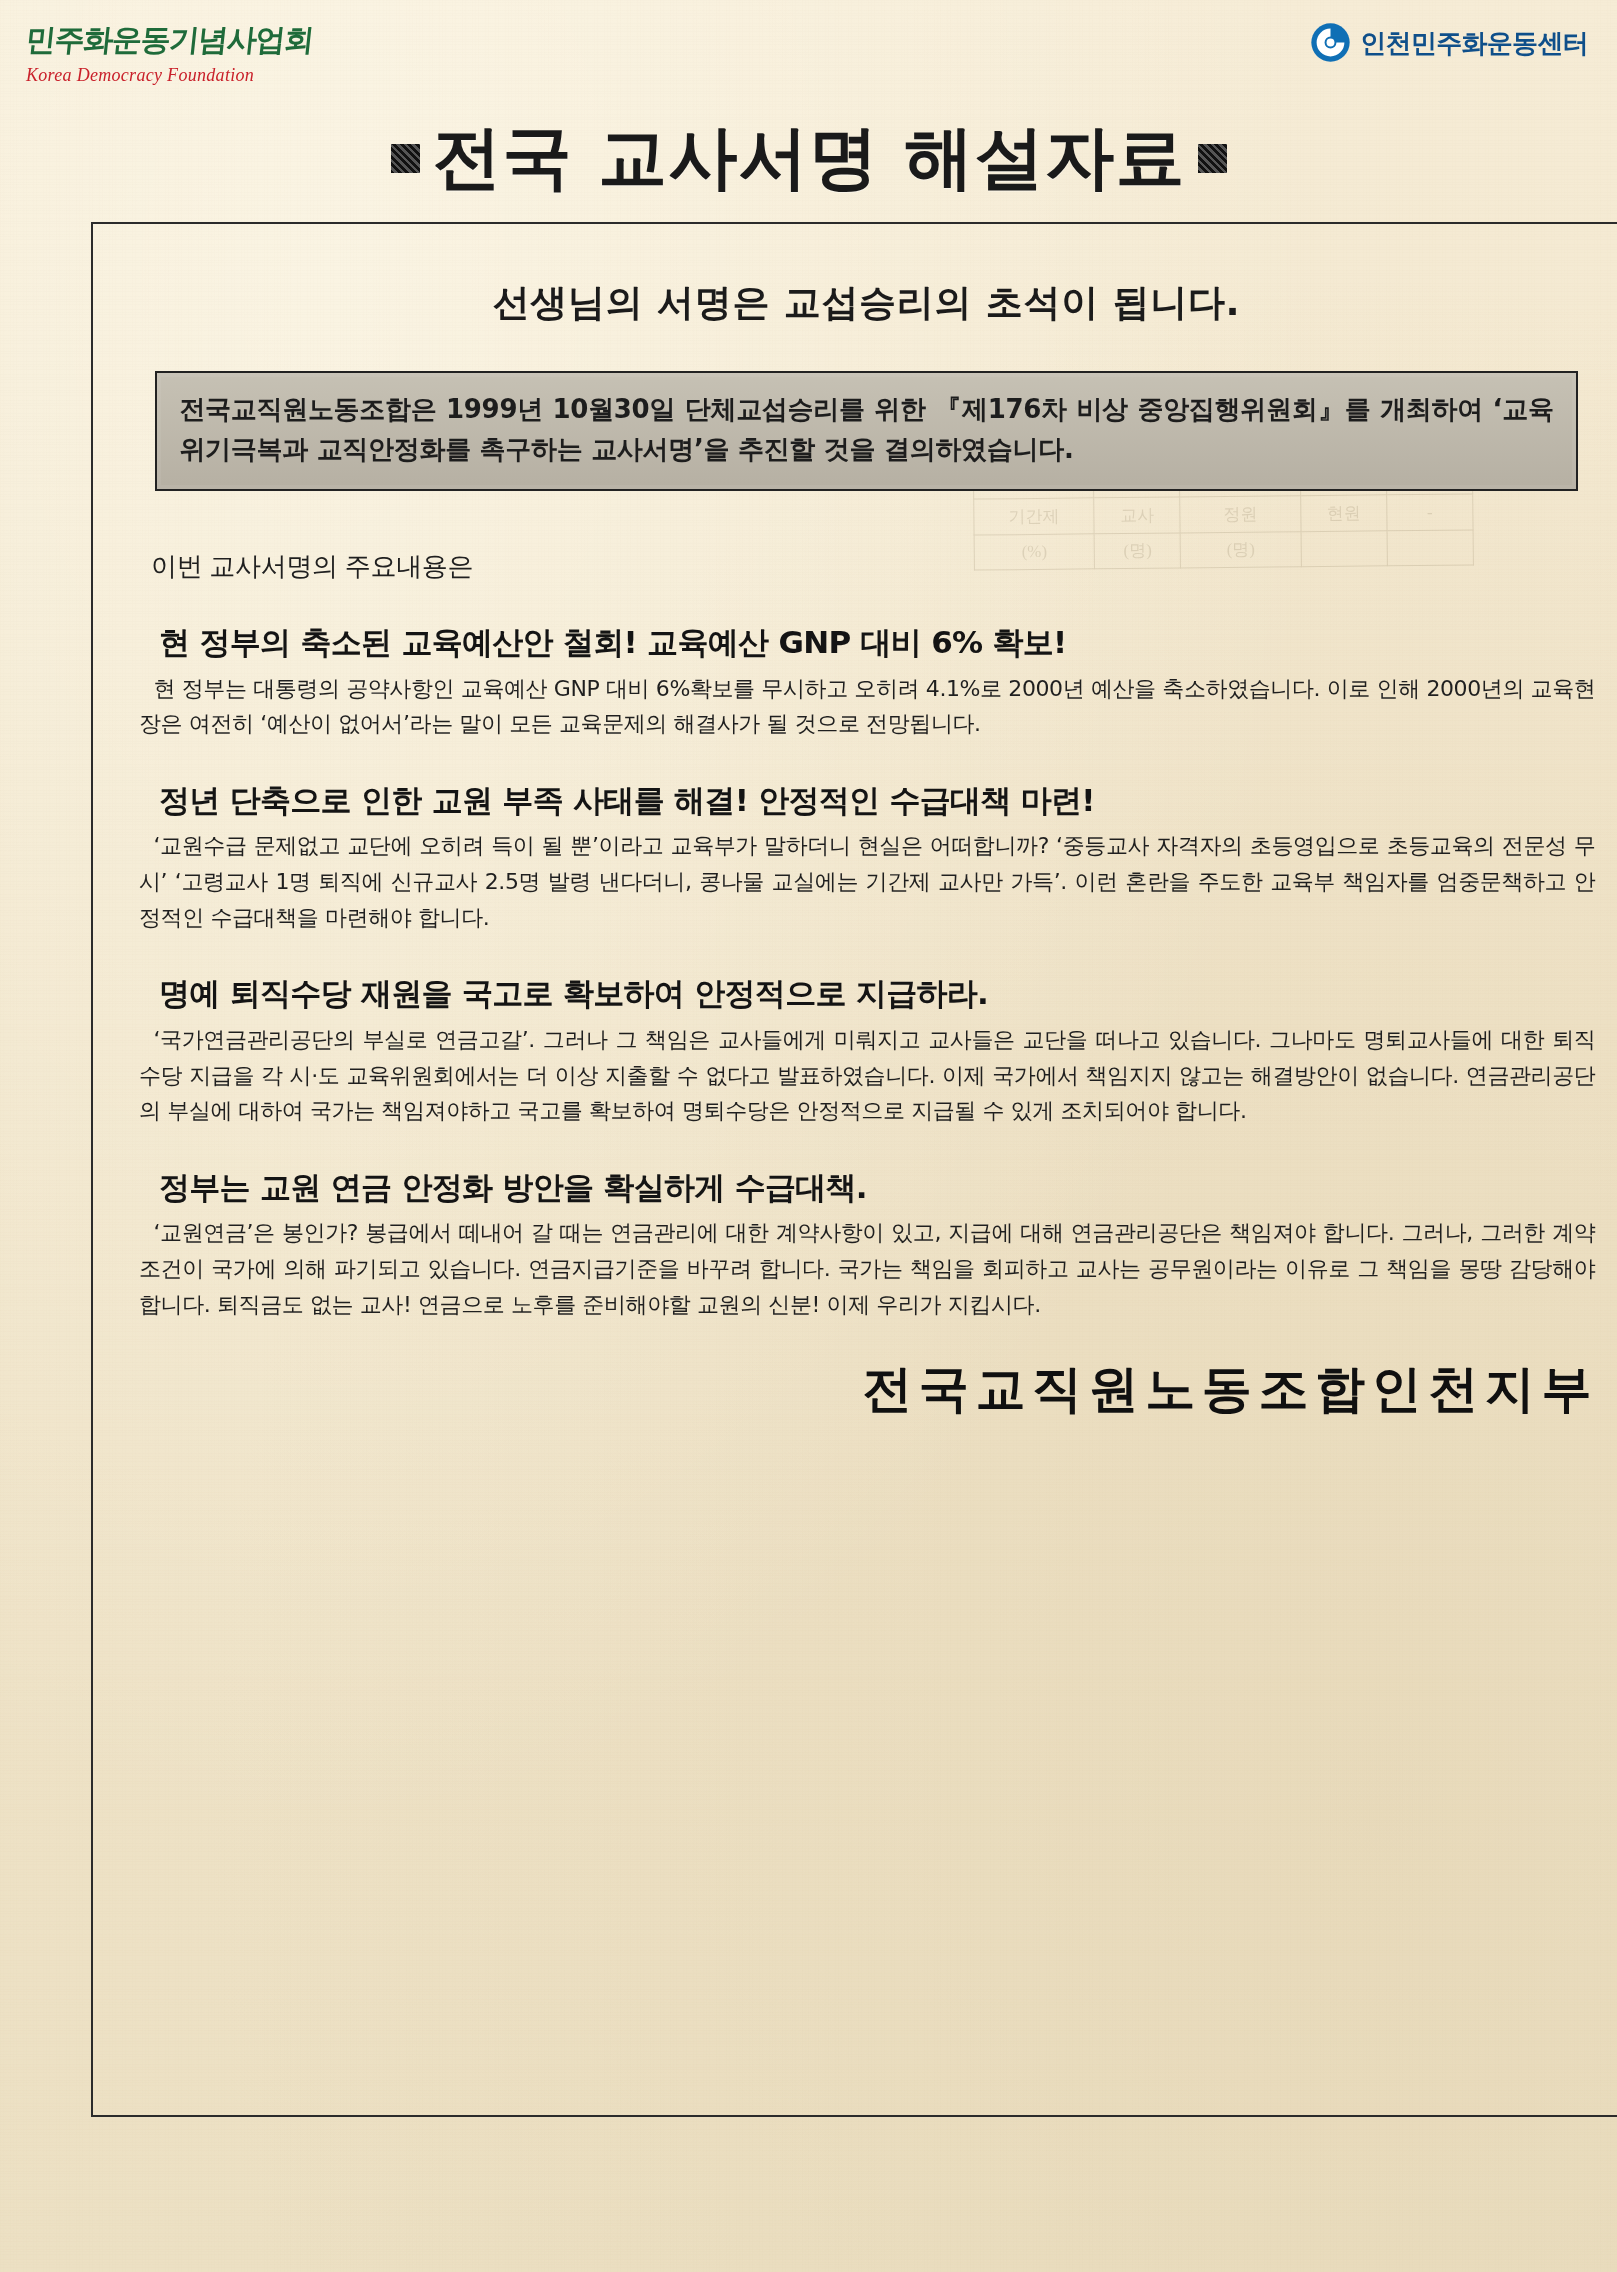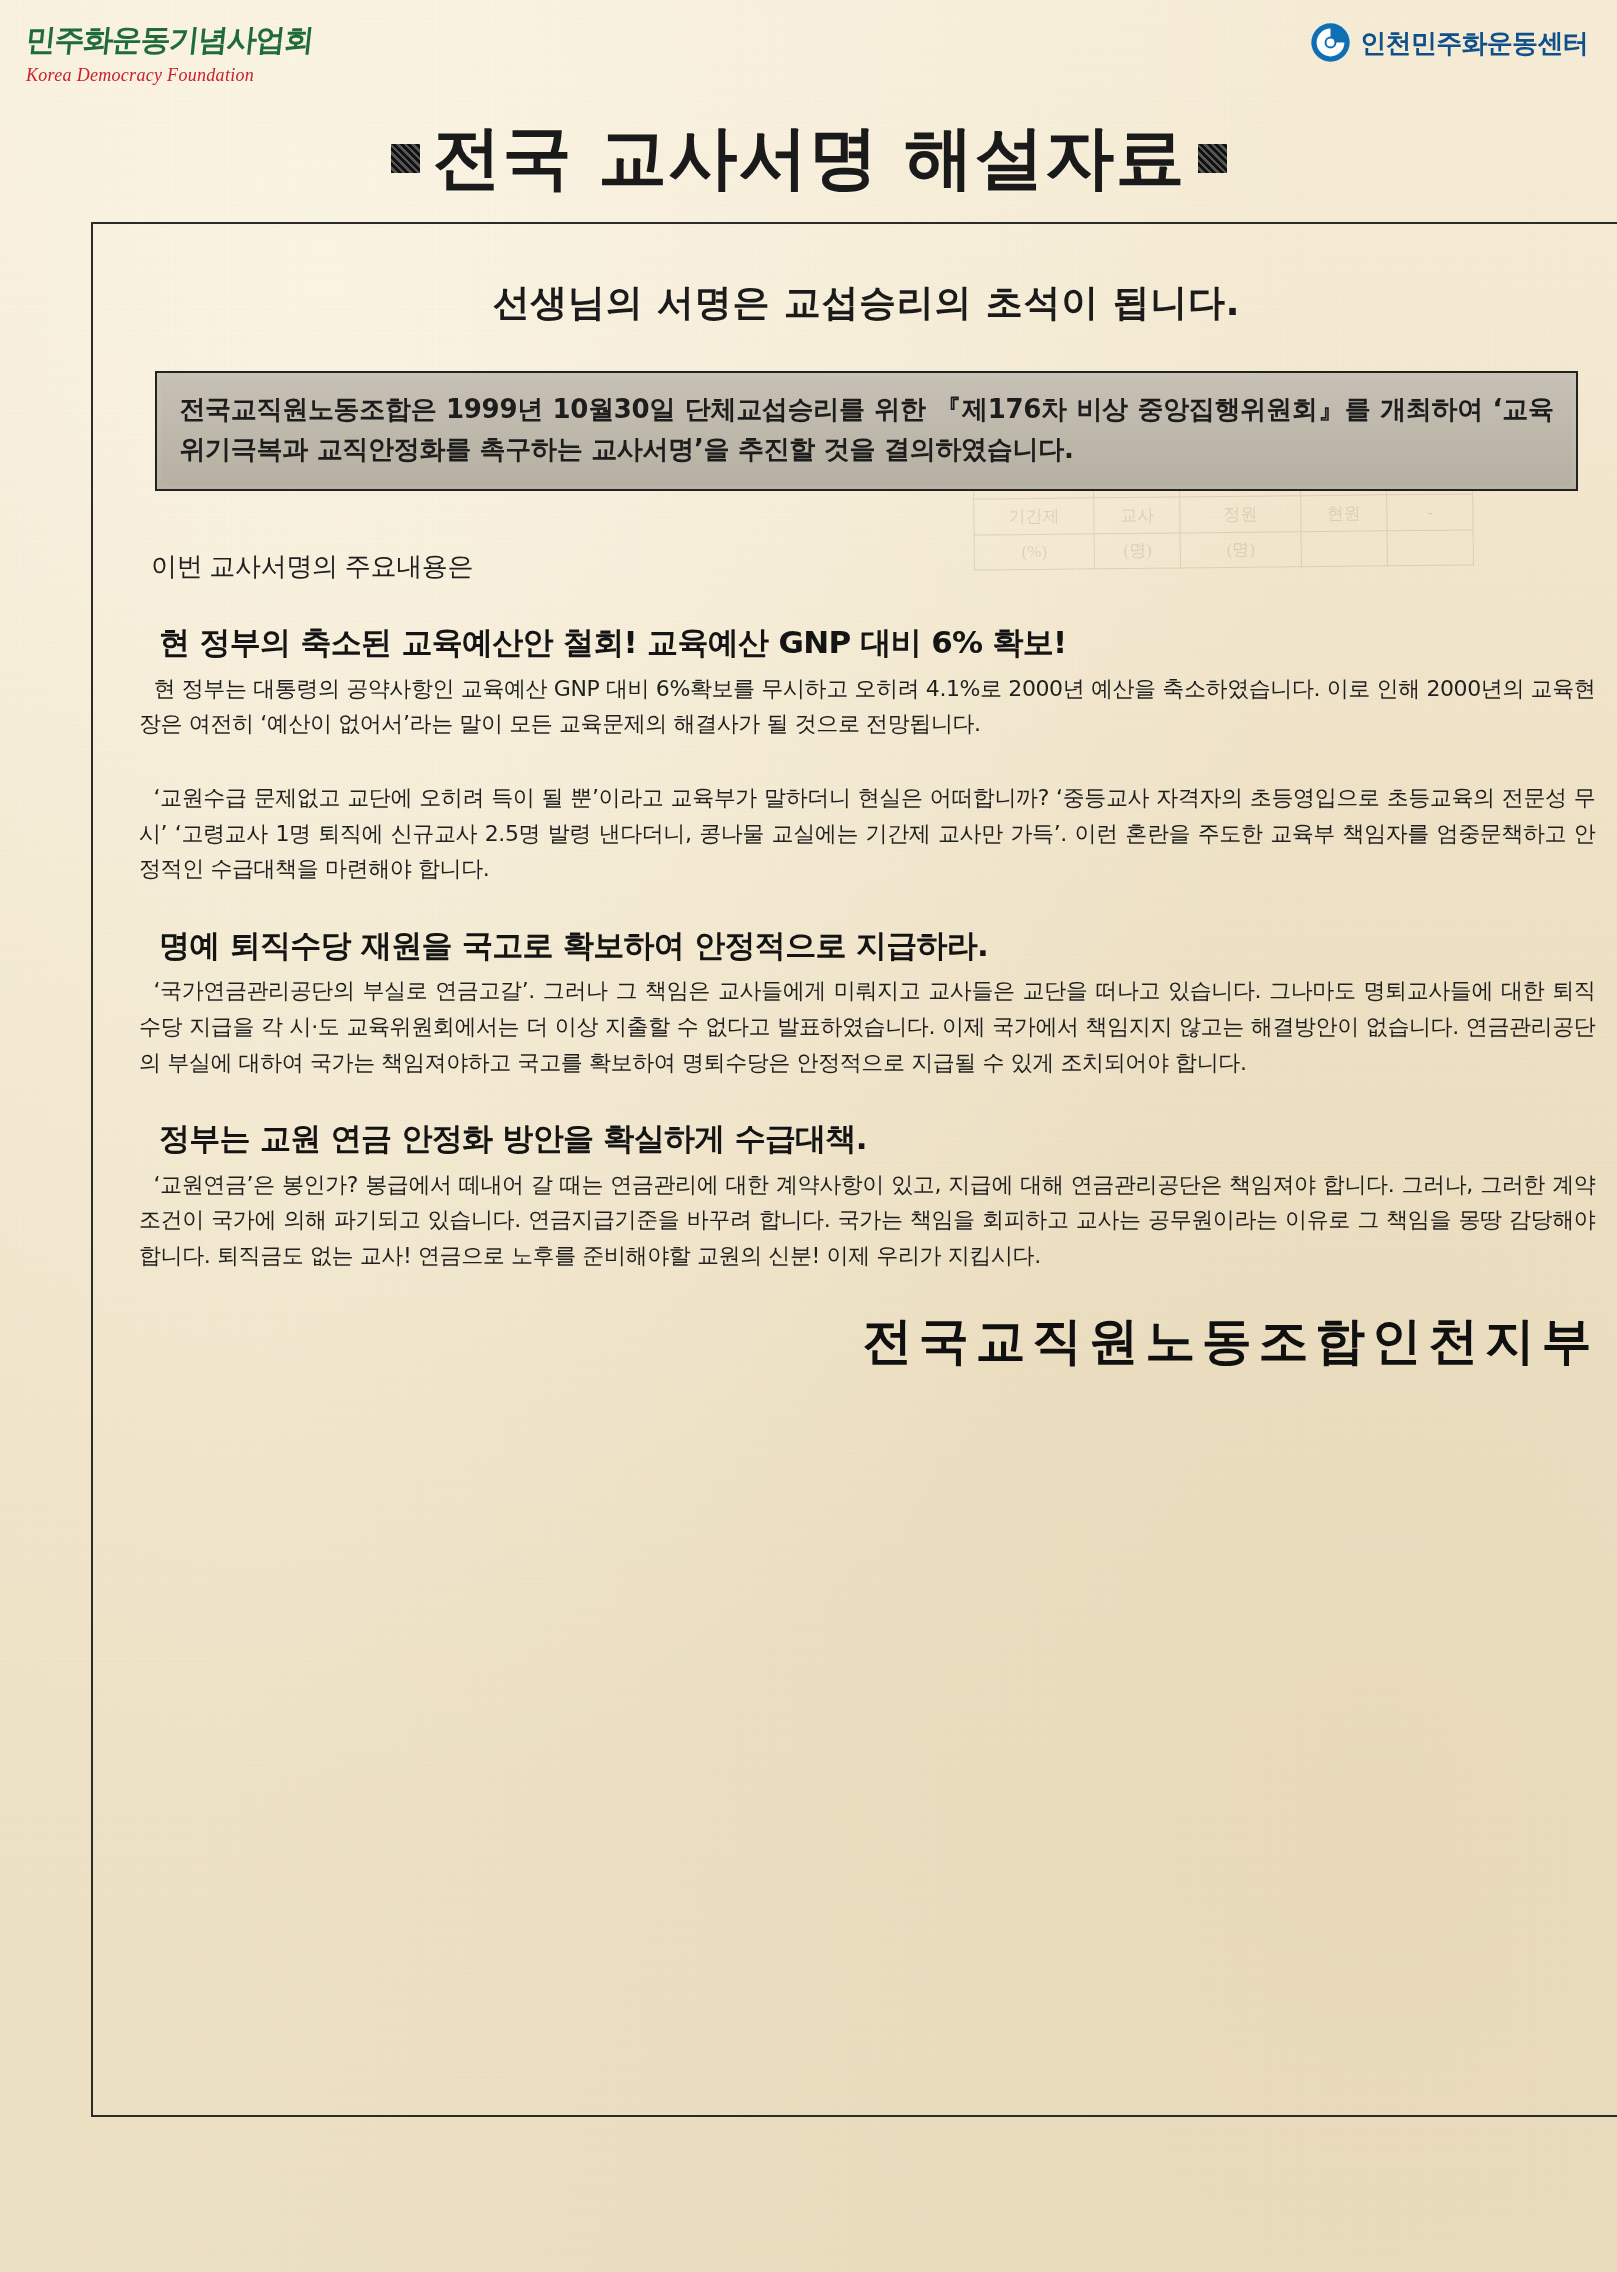--- a/index.html
+++ b/index.html
@@ -268,20 +268,21 @@
     </div>
 
     <div class="lead">이번 교사서명의 주요내용은</div>
 
     <div class="section">
       <div class="sec-head">현 정부의 축소된 교육예산안 철회! 교육예산 GNP 대비 6% 확보!</div>
       <div class="sec-body">현 정부는 대통령의 공약사항인 교육예산 GNP 대비 6%확보를 무시하고 오히려 4.1%로 2000년 예산을 축소하였습니다. 이로 인해 2000년의 교육현장은 여전히 ‘예산이 없어서’라는 말이 모든 교육문제의 해결사가 될 것으로 전망됩니다.</div>
     </div>
 
     <div class="section">
+      <div class="sec-head">정년 단축으로 인한 교원 부족 사태를 해결! 안정적인 수급대책 마련!</div>
       <div class="sec-body">‘교원수급 문제없고 교단에 오히려 득이 될 뿐’이라고 교육부가 말하더니 현실은 어떠합니까? ‘중등교사 자격자의 초등영입으로 초등교육의 전문성 무시’ ‘고령교사 1명 퇴직에 신규교사 2.5명 발령 낸다더니, 콩나물 교실에는 기간제 교사만 가득’. 이런 혼란을 주도한 교육부 책임자를 엄중문책하고 안정적인 수급대책을 마련해야 합니다.</div>
     </div>
 
     <div class="section">
       <div class="sec-head">명예 퇴직수당 재원을 국고로 확보하여 안정적으로 지급하라.</div>
       <div class="sec-body">‘국가연금관리공단의 부실로 연금고갈’. 그러나 그 책임은 교사들에게 미뤄지고 교사들은 교단을 떠나고 있습니다. 그나마도 명퇴교사들에 대한 퇴직수당 지급을 각 시·도 교육위원회에서는 더 이상 지출할 수 없다고 발표하였습니다. 이제 국가에서 책임지지 않고는 해결방안이 없습니다. 연금관리공단의 부실에 대하여 국가는 책임져야하고 국고를 확보하여 명퇴수당은 안정적으로 지급될 수 있게 조치되어야 합니다.</div>
     </div>
 
     <div class="section">
       <div class="sec-head">정부는 교원 연금 안정화 방안을 확실하게 수급대책.</div>

